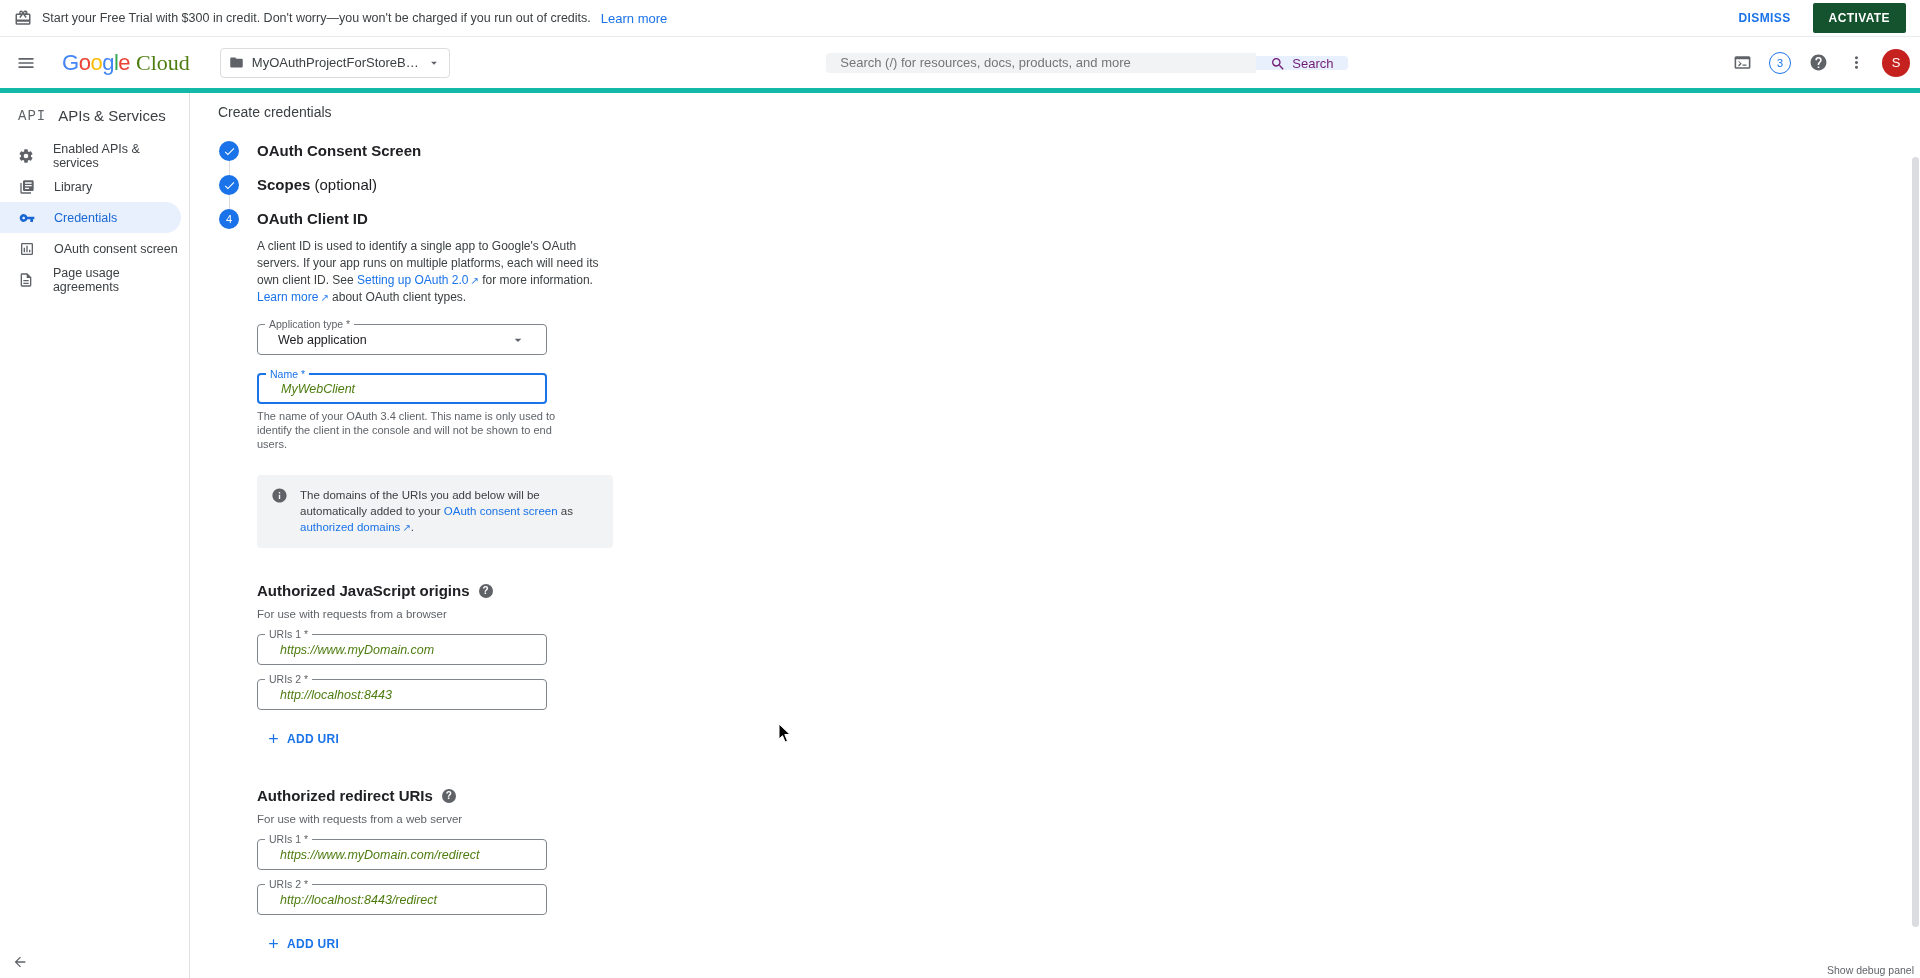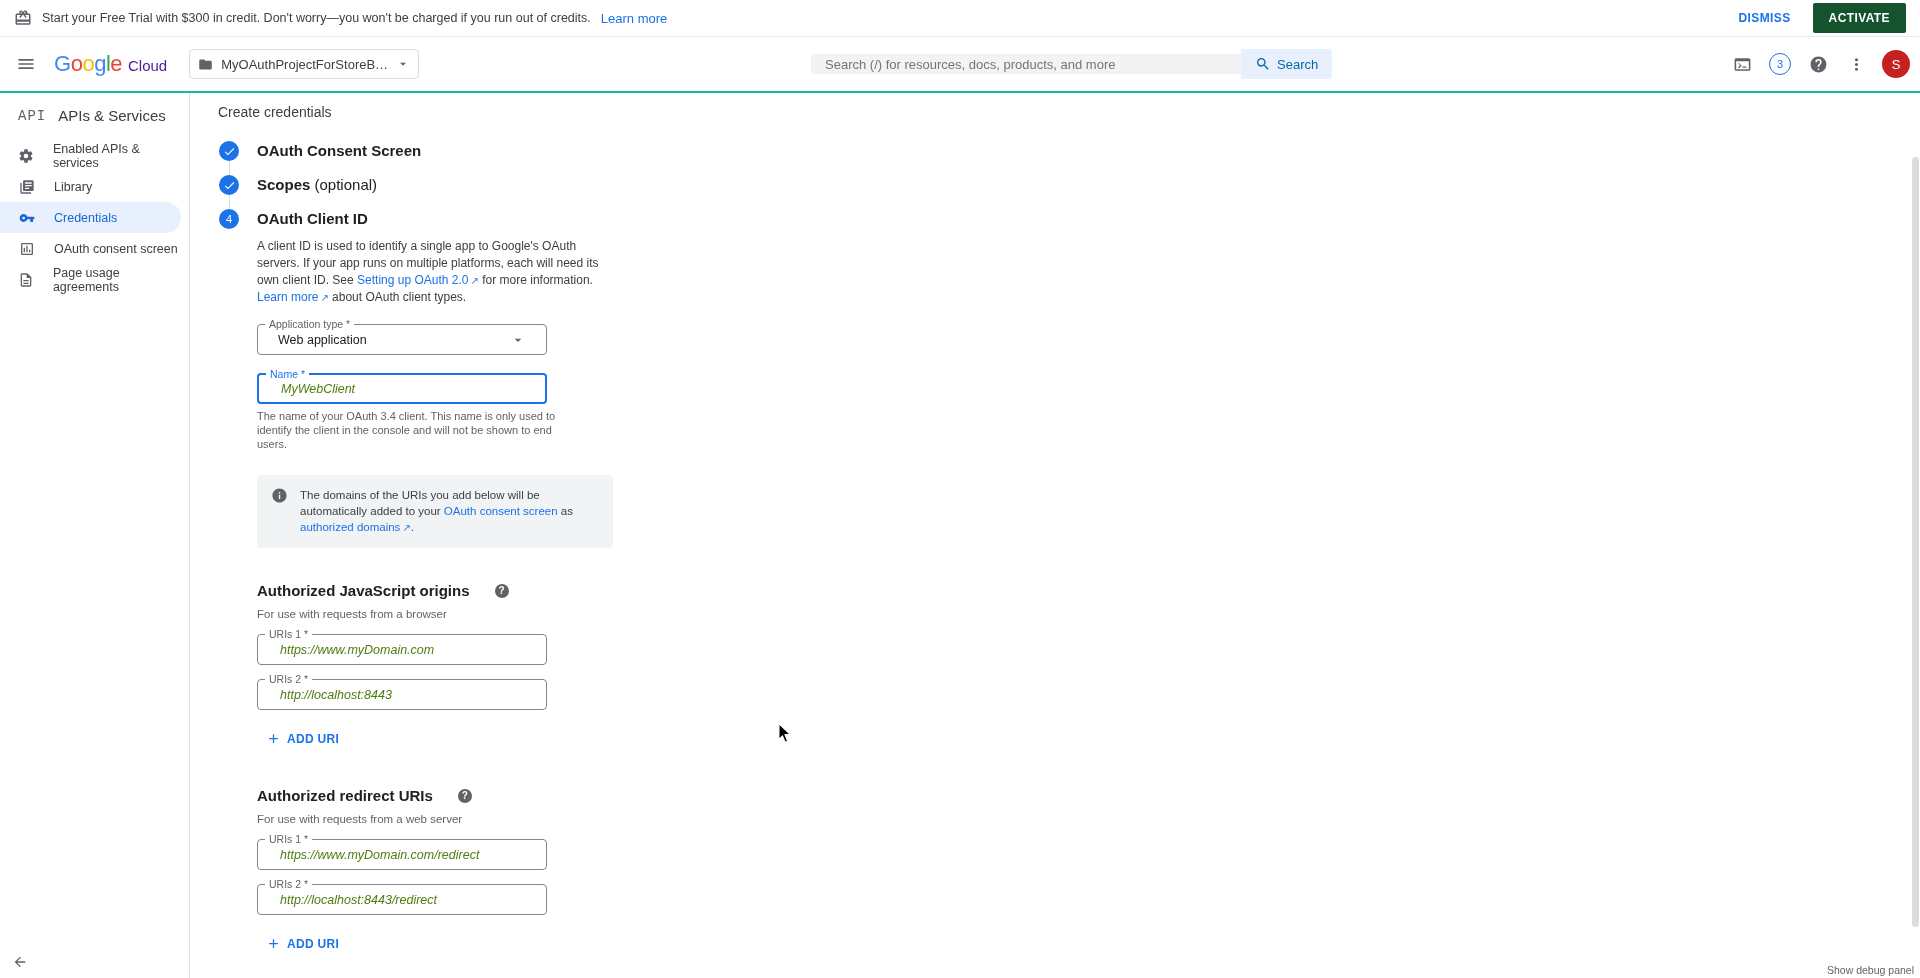--- a/index.html
+++ b/index.html
@@ -34,63 +34,63 @@
     background: #14532d; border: none; color: #fff;
     font-size: 12px; font-weight: bold; letter-spacing: .4px;
     padding: 8px 16px; cursor: pointer; border-radius: 2px;
     text-transform: uppercase;
   }
   .gift-icon { width: 18px; height: 18px; color: #5f6368; display:inline-flex; }
   
   .topbar {
     height: 56px;
     background: #fff;
-    border-bottom: 2px solid #14b8a6;
+    border-bottom: 5px solid #14b8a6;
     display: flex;
     align-items: center;
     padding: 0 10px 0 8px;
-    gap: 4px;
+    gap: 12px;
   }
   .icon-btn {
     width: 36px; height: 36px;
     display: flex; align-items: center; justify-content: center;
     border-radius: 50%; cursor: pointer; color: #5f6368;
     background: none; border: none;
   }
   .gcloud-logo { display: flex; align-items: baseline; gap: 6px; margin-left: 6px; margin-right: 18px; }
   .g-word { font-size: 22px; letter-spacing: -0.5px; font-family: "Liberation Sans", sans-serif; }
   .g-word span:nth-child(1) { color:#4285f4 }
   .g-word span:nth-child(2) { color:#ea4335 }
   .g-word span:nth-child(3) { color:#fbbc05 }
   .g-word span:nth-child(4) { color:#4285f4 }
   .g-word span:nth-child(5) { color:#34a853 }
   .g-word span:nth-child(6) { color:#ea4335 }
-  .cloud-word { font-size: 15px; color: #4c1d95; }
+  .cloud-word { font-size: 22px; color: #4d7c0f; font-family: Liberation Serif, serif; }
   .project-picker {
     display: flex; align-items: center; gap: 8px;
     border: 1px solid #dadce0; border-radius: 4px;
     height: 30px; padding: 0 8px; cursor: pointer;
     font-size: 13px; color: #3c4043; max-width: 230px;
   }
   .project-name { overflow: hidden; text-overflow: ellipsis; white-space: nowrap; }
   .search-wrap { flex: 1; display: flex; justify-content: center; align-items: center; }
   .search-box {
     display: flex; align-items: center;
     width: 430px; height: 20px;
     background: #f1f3f4; border-radius: 4px 0 0 4px;
     padding: 0 12px;
   }
   .search-box input {
     border: none; background: transparent; outline: none;
     width: 100%; font-size: 13px; color: #3c4043;
     font-family: "Liberation Sans", sans-serif;
   }
   .search-btn {
-    display: flex; align-items: center; gap: 6px;
-    height: 30px; background: #e8f0fe; color: #0369a1;
+    display: flex; gap: 6px;
+    height: 14px; background: #e8f0fe; color: #701a75;
     border: none; border-radius: 0 4px 4px 0;
     padding: 0 14px; font-size: 13px; cursor: pointer;
     font-family: "Liberation Sans", sans-serif;
   }
   .topbar-right { display: flex; align-items: center; gap: 2px; }
   .notif-badge {
     width: 22px; height: 22px; border-radius: 50%;
     border: 1px solid #1a73e8; color: #1a73e8;
     display: flex; align-items: center; justify-content: center;
     font-size: 11px;
@@ -184,21 +184,21 @@
   .helper { font-size: 11px; color: #5f6368; margin-top: 5px; max-width: 300px; line-height: 14px; }
   .info-box {
     margin-top: 24px; width: 356px;
     background: #f1f3f4; border-radius: 4px;
     display: flex; gap: 12px; padding: 12px 14px;
     font-size: 11.5px; color: #3c4043; line-height: 16px;
   }
   .info-icon { color: #5f6368; flex: 0 0 auto; }
   .section-title {
     font-size: 15px; font-weight: bold; color: #202124;
-    display: flex; align-items: center; gap: 25px;
+    display: flex; align-items: center; gap: 9px;
     margin-top: 34px;
   }
   .help-dot {
     width: 14px; height: 14px; border-radius: 50%;
     background: #5f6368; color: #fff; font-size: 10px;
     display: flex; align-items: center; justify-content: center;
     cursor: pointer;
   }
   .section-sub { font-size: 11.5px; color: #5f6368; margin-top: 9px; }
   .uri-field { width: 290px; margin-top: 14px; justify-content: flex-end; }

